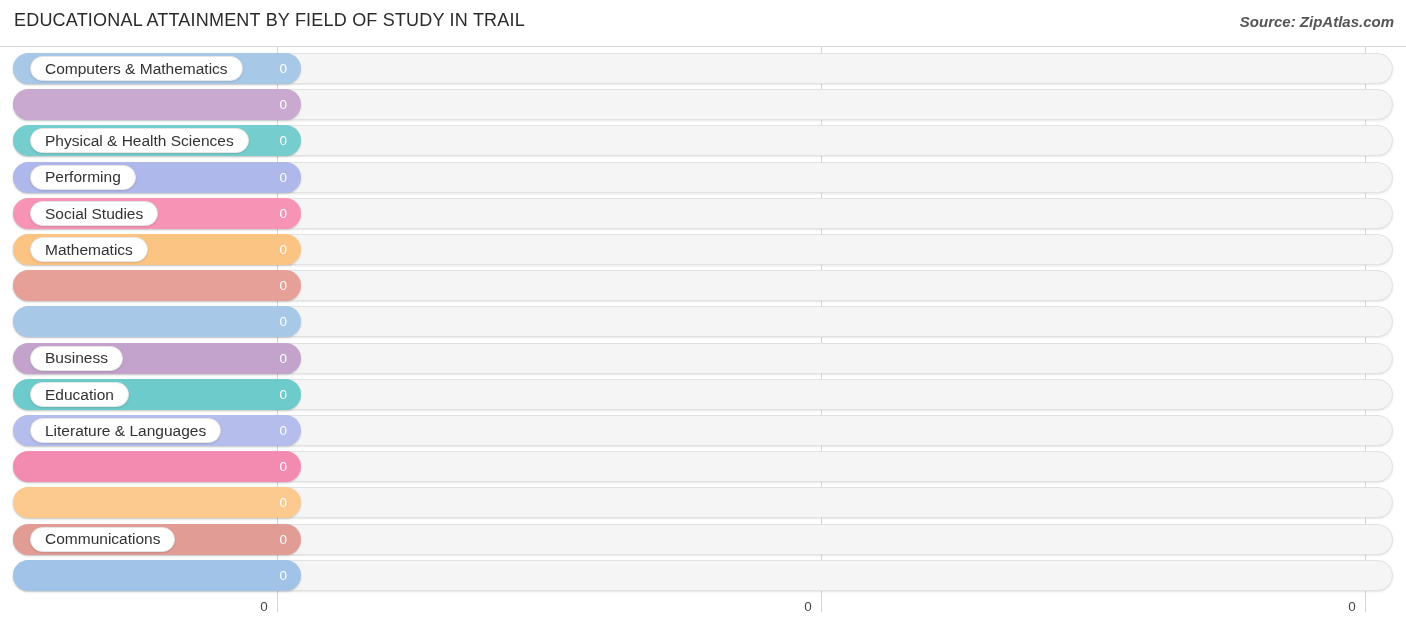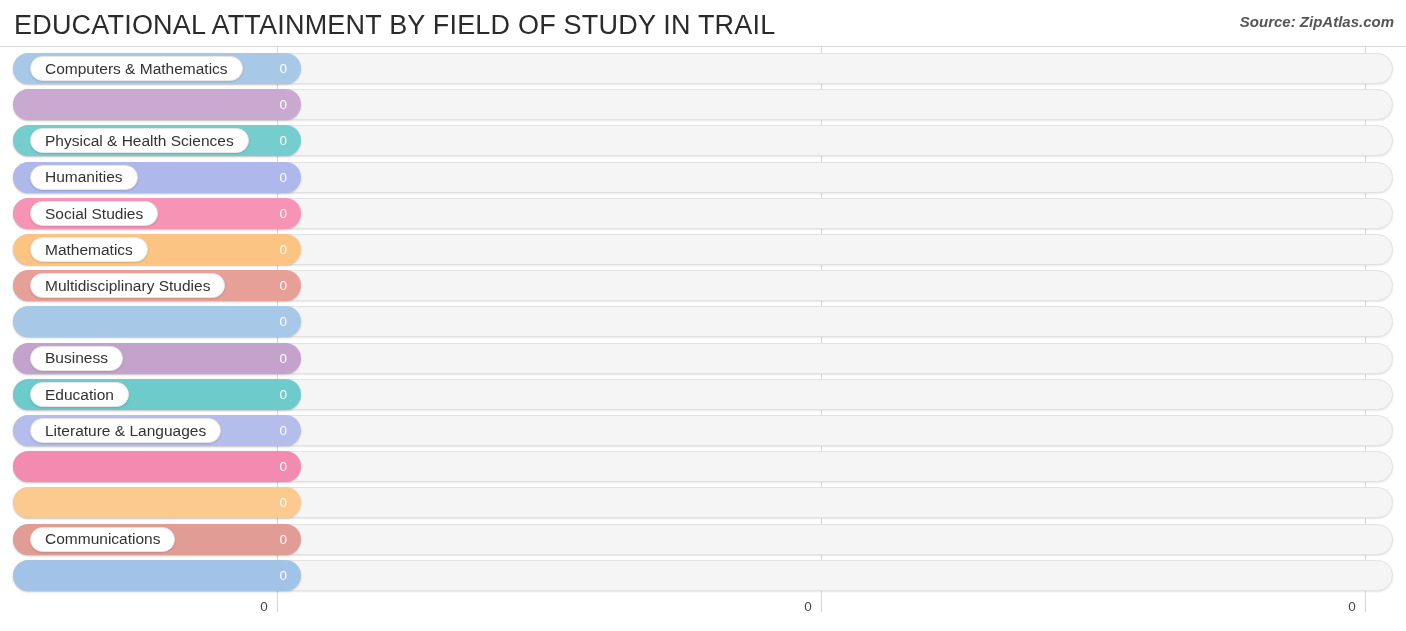--- a/index.html
+++ b/index.html
@@ -20,21 +20,21 @@
   .header {
     position: absolute;
     left: 0; top: 0;
     width: 1406px;
     height: 44px;
   }
   .chart-title {
     position: absolute;
     left: 14px;
     top: 10px;
-    font-size: 27px;
+    font-size: 18px;
     letter-spacing: 0.2px;
     color: #2b2b2b;
     font-weight: 400;
     white-space: nowrap;
   }
   .source-note {
     position: absolute;
     right: 12px;
     top: 13px;
     font-size: 15px;
@@ -206,21 +206,21 @@
         <div class="bar-value" style="left: 13px; width: 274px;">0</div>
         <div class="label-cap">
           <span>Physical &amp; Health Sciences</span>
         </div>
       </div>
       <div class="row" style="top: 115.6px;">
         <div class="track"></div>
         <div class="bar" style="width: 288px; background: rgb(174, 184, 234);"></div>
         <div class="bar-value" style="left: 13px; width: 274px;">0</div>
         <div class="label-cap">
-          <span>Humanities</span>
+          <span>Performing</span>
         </div>
       </div>
       <div class="row" style="top: 151.8px;">
         <div class="track"></div>
         <div class="bar" style="width: 288px; background: rgb(247, 148, 182);"></div>
         <div class="bar-value" style="left: 13px; width: 274px;">0</div>
         <div class="label-cap">
           <span>Social Studies</span>
         </div>
       </div>
@@ -229,23 +229,20 @@
         <div class="bar" style="width: 288px; background: rgb(251, 196, 131);"></div>
         <div class="bar-value" style="left: 13px; width: 274px;">0</div>
         <div class="label-cap">
           <span>Mathematics</span>
         </div>
       </div>
       <div class="row" style="top: 224.2px;">
         <div class="track"></div>
         <div class="bar" style="width: 288px; background: rgb(230, 160, 152);"></div>
         <div class="bar-value" style="left: 13px; width: 274px;">0</div>
-        <div class="label-cap">
-          <span>Multidisciplinary Studies</span>
-        </div>
       </div>
       <div class="row" style="top: 260.4px;">
         <div class="track"></div>
         <div class="bar" style="width: 288px; background: rgb(168, 200, 232);"></div>
         <div class="bar-value" style="left: 13px; width: 274px;">0</div>
       </div>
       <div class="row" style="top: 296.6px;">
         <div class="track"></div>
         <div class="bar" style="width: 288px; background: rgb(195, 163, 203);"></div>
         <div class="bar-value" style="left: 13px; width: 274px;">0</div>

